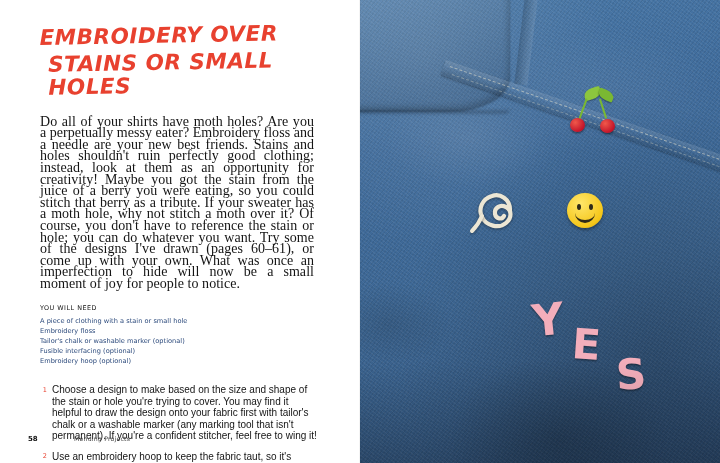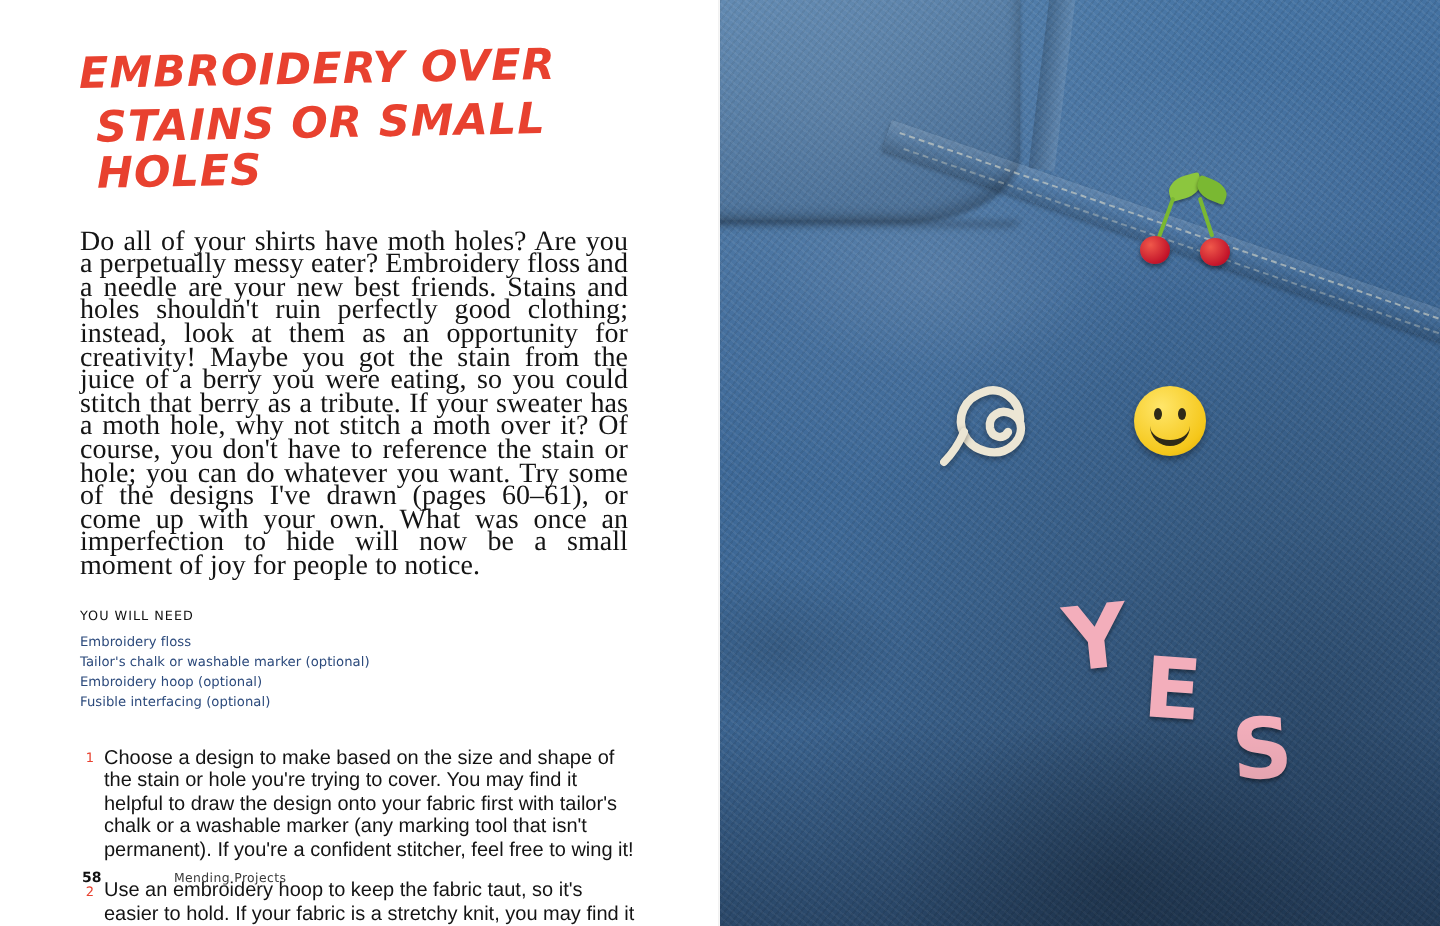--- a/index.html
+++ b/index.html
@@ -104,25 +104,25 @@
   }
   .step-text {
     font-family: Liberation Sans, sans-serif;
     font-size: 10px;
     line-height: 11.5px;
     color: #141414;
     text-align: left;
   }
   .footer {
     position: absolute;
-    left: 41px;
+    left: 28px;
     bottom: 20px;
     width: 290px;
     display: flex;
-    align-items: flex-end;
+    align-items: flex-start;
   }
   .folio {
     font-family: "DejaVu Sans", sans-serif;
     font-size: 7px;
     font-weight: bold;
     color: #111111;
     width: 46px;
   }
   .running-head {
     font-family: "DejaVu Sans", sans-serif;
@@ -316,24 +316,25 @@
 
     <h1 class="headline">
       <span class="l1">Embroidery over</span>
       <span class="l2">stains or small holes</span>
     </h1>
 
     <p class="body-copy">Do all of your shirts have moth holes? Are you a perpetually messy eater? Embroidery floss and a needle are your new best friends. Stains and holes shouldn't ruin perfectly good clothing; instead, look at them as an opportunity for creativity! Maybe you got the stain from the juice of a berry you were eating, so you could stitch that berry as a tribute. If your sweater has a moth hole, why not stitch a moth over it? Of course, you don't have to reference the stain or hole; you can do whatever you want. Try some of the designs I've drawn (pages 60–61), or come up with your own. What was once an imperfection to hide will now be a small moment of joy for people to notice.</p>
 
     <div class="need-head">YOU WILL NEED</div>
     <ul class="need-list">
+      <li>A piece of clothing with a stain or small hole</li>
       <li>Embroidery floss</li>
       <li>Tailor's chalk or washable marker (optional)</li>
+      <li>Fusible interfacing (optional)</li>
       <li>Embroidery hoop (optional)</li>
-      <li>Fusible interfacing (optional)</li>
     </ul>
 
     <ol class="steps">
       <li class="step">
         <span class="step-num">1</span>
         <span class="step-text">Choose a design to make based on the size and shape of the stain or hole you're trying to cover. You may find it helpful to draw the design onto your fabric first with tailor's chalk or a washable marker (any marking tool that isn't permanent). If you're a confident stitcher, feel free to wing it!</span>
       </li>
       <li class="step">
         <span class="step-num">2</span>
         <span class="step-text">Use an embroidery hoop to keep the fabric taut, so it's easier to hold. If your fabric is a stretchy knit, you may find it helpful to reinforce the back of the fabric with fusible interfacing, which you'd iron on before beginning stitching, following the package instructions.</span>

